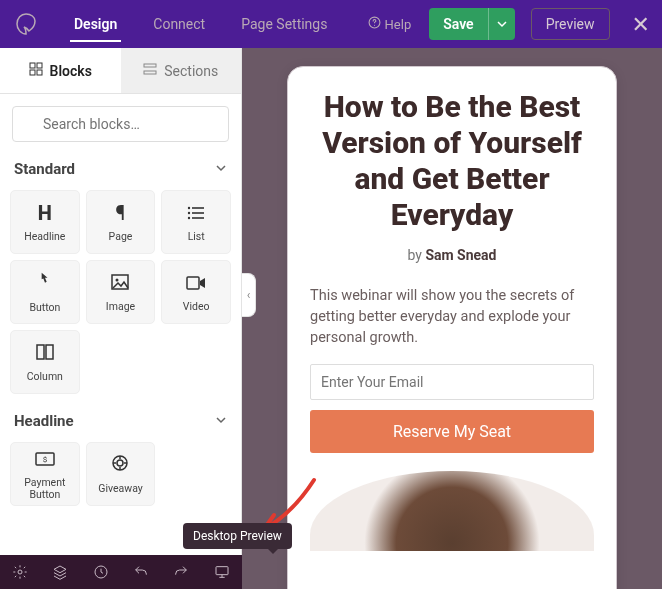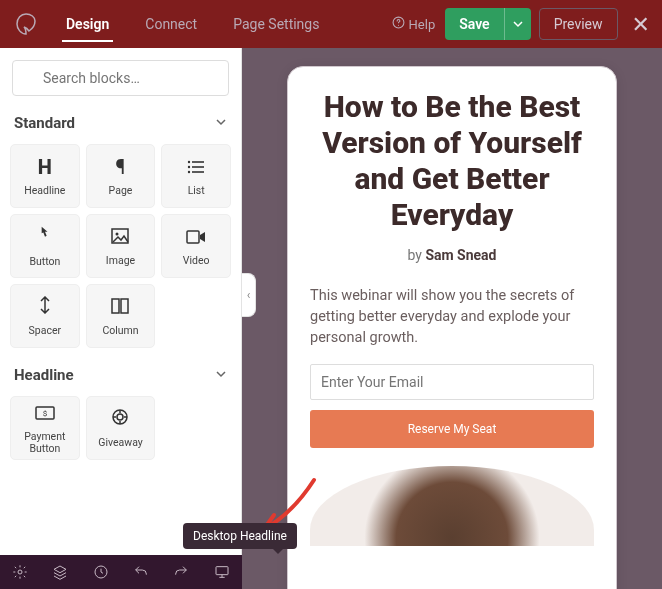--- a/index.html
+++ b/index.html
@@ -1,18 +1,18 @@
 <!DOCTYPE html>
 <html><head>
 <meta charset="utf-8">
 <style>
 * { margin: 0; padding: 0; box-sizing: border-box; font-family: -apple-system, BlinkMacSystemFont, "Segoe UI", Roboto, sans-serif; }
 body { width: 662px; height: 589px; background: #6b5966; overflow: hidden; position: relative; }
 
-.topbar { height: 48px; background: #7f1d1d; display: flex; align-items: center; padding: 0 12px; }
+.topbar { height: 48px; background: #4c1d95; display: flex; align-items: center; padding: 0 12px; gap: 8px; }
 .logo { width: 28px; height: 28px; display: flex; align-items: center; justify-content: center; }
 .topnav { display: flex; gap: 0; margin-left: 8px; }
 .topnav-item { padding: 0 18px; height: 48px; display: flex; align-items: center; color: #b9a9b5; font-size: 14px; cursor: pointer; }
 .topnav-item.active { color: #fff; font-weight: 600; position: relative; }
 .topnav-item.active::after { content: ""; position: absolute; left: 14px; right: 14px; bottom: 6px; height: 2px; background: #fff; }
 .spacer { flex: 1; }
 .help { color: #b9a9b5; font-size: 13px; display: flex; align-items: center; gap: 4px; margin-right: 10px; cursor: pointer; }
 .save-group { display: flex; }
 .save-btn { background: #2f9e5f; color: #fff; border: none; padding: 8px 14px; font-size: 14px; font-weight: 600; border-radius: 4px 0 0 4px; cursor: pointer; }
 .save-caret { background: #2f9e5f; border: none; border-left: 1px solid rgba(255,255,255,.3); padding: 8px 8px; border-radius: 0 4px 4px 0; cursor: pointer; display: flex; align-items: center; }
@@ -37,21 +37,21 @@
 .block-item .bicon { font-size: 20px; color: #333; }
 .block-item .blabel { font-size: 10.5px; color: #444; text-align: center; line-height: 1.1; padding: 0 2px; }
 
 .canvas { flex: 1; display: flex; align-items: flex-start; justify-content: center; padding: 18px 20px; overflow: hidden; position: relative; }
 .device { width: 330px; background: #fff; border-radius: 16px; border: 1px solid #d1c8ce; padding: 22px 22px 0 22px; min-height: 560px; box-shadow: 0 2px 12px rgba(0,0,0,.1); }
 .page-title { font-size: 30px; font-weight: 800; color: #3c2a2a; text-align: center; line-height: 1.2; }
 .byline { text-align: center; color: #777; font-size: 14px; margin-top: 14px; }
 .byline .author { color: #4a3a3a; font-weight: 700; }
 .desc { color: #6a5e5e; font-size: 14.5px; margin-top: 22px; line-height: 1.45; }
 .email { width: 100%; border: 1px solid #ddd; padding: 9px 10px; margin-top: 16px; font-size: 14px; border-radius: 2px; }
-.cta { width: 100%; background: #e77a53; color: #fff; border: none; padding: 12px; font-size: 12px; margin-top: 10px; border-radius: 3px; cursor: pointer; }
+.cta { width: 100%; background: #e77a53; color: #fff; border: none; padding: 12px; font-size: 16px; margin-top: 10px; border-radius: 3px; cursor: pointer; }
 .hero-img { width: 100%; height: 80px; margin-top: 18px; background: radial-gradient(circle at 50% 90%, #5a3f30 0%, #6d4b39 35%, #f2ece9 55%); border-top-left-radius: 50% 80%; border-top-right-radius: 50% 80%; }
 
 .handle { position: absolute; left: 242px; top: 50%; transform: translateY(-50%); width: 14px; height: 44px; background: #fff; border: 1px solid #e3e3e3; border-left: none; border-radius: 0 8px 8px 0; display: flex; align-items: center; justify-content: center; color: #888; cursor: pointer; font-size: 12px; z-index: 3; }
 
 .bottombar { position: absolute; left: 0; bottom: 0; width: 242px; height: 34px; background: #32172e; display: flex; align-items: center; justify-content: space-around; color: #c7b9c4; z-index: 5; }
 .bottombar .bitem { cursor: pointer; display: flex; align-items: center; justify-content: center; }
 
 .tooltip { position: absolute; left: 183px; bottom: 40px; background: #3a2a36; color: #fff; font-size: 12px; padding: 6px 10px; border-radius: 4px; z-index: 6; }
 .tooltip::after { content: ""; position: absolute; bottom: -5px; right: 14px; border: 5px solid transparent; border-top-color: #3a2a36; border-bottom: none; }
 
@@ -89,20 +89,38 @@
           <path d="M1 3l4 4 4-4" stroke="#fff" stroke-width="1.5" fill="none"></path>
         </svg>
     </button>
   </div>
   <button class="preview-btn">Preview</button>
   <div class="close-btn">✕</div>
 </div>
 
 <div class="main">
   <div class="sidebar">
+    <div class="tabs">
+      <div class="tab active">
+        <span><svg width="14" height="14" viewBox="0 0 14 14">
+              <rect x="1" y="1" width="5" height="5" stroke="#333" fill="none"></rect>
+              <rect x="8" y="1" width="5" height="5" stroke="#333" fill="none"></rect>
+              <rect x="1" y="8" width="5" height="5" stroke="#333" fill="none"></rect>
+              <rect x="8" y="8" width="5" height="5" stroke="#333" fill="none"></rect>
+            </svg></span>
+        <span>Blocks</span>
+      </div>
+      <div class="tab inactive">
+        <span><svg width="14" height="14" viewBox="0 0 14 14">
+              <rect x="1" y="2" width="12" height="3" stroke="#888" fill="none"></rect>
+              <rect x="1" y="9" width="12" height="3" stroke="#888" fill="none"></rect>
+            </svg></span>
+        <span>Sections</span>
+      </div>
+    </div>
 
     <div class="search-wrap">
       <div class="search-box">
         <span class="sicon">
           <svg width="14" height="14" viewBox="0 0 24 24" fill="none">
               <circle cx="10" cy="10" r="7" stroke="#999" stroke-width="2"></circle>
               <path d="M20 20l-5-5" stroke="#999" stroke-width="2"></path>
             </svg>
         </span>
         <input class="search-input" placeholder="Search blocks…" style="">
@@ -151,26 +169,20 @@
             <span class="blabel">Image</span>
           </div>
         <div class="block-item">
             <span class="bicon"><svg width="20" height="14" viewBox="0 0 20 14">
                 <rect x="1" y="1" width="12" height="12" stroke="#333" stroke-width="1.5" fill="none" rx="1"></rect>
                 <path d="M14 5l5-3v10l-5-3z" fill="#333"></path>
               </svg></span>
             <span class="blabel">Video</span>
           </div>
         <div class="block-item">
-            <span class="bicon"><svg width="14" height="18" viewBox="0 0 14 18">
-                <path d="M7 1v16M3 5l4-4 4 4M3 13l4 4 4-4" stroke="#333" stroke-width="1.5" fill="none"></path>
-              </svg></span>
-            <span class="blabel">Spacer</span>
-          </div>
-        <div class="block-item">
             <span class="bicon"><svg width="18" height="16" viewBox="0 0 18 16">
                 <rect x="1" y="1" width="7" height="14" stroke="#333" stroke-width="1.5" fill="none"></rect>
                 <rect x="10" y="1" width="7" height="14" stroke="#333" stroke-width="1.5" fill="none"></rect>
               </svg></span>
             <span class="blabel">Column</span>
           </div>
       </div>
 
       <div class="section-head">
         <span>Headline</span>
@@ -212,21 +224,21 @@
   </div>
 </div>
 
 <div class="handle">‹</div>
 
 <svg class="arrow" viewBox="0 0 70 70">
   <path d="M62 6 Q 40 40 12 55" stroke="#e03a2f" stroke-width="4" fill="none" stroke-linecap="round"></path>
   <path d="M12 55 l10 -14 M12 55 l18 3" stroke="#e03a2f" stroke-width="4" fill="none" stroke-linecap="round"></path>
 </svg>
 
-<div class="tooltip">Desktop Headline</div>
+<div class="tooltip">Desktop Preview</div>
 
 <div class="bottombar">
   <div class="bitem">
       <svg width="16" height="16" viewBox="0 0 24 24" fill="none">
         <circle cx="12" cy="12" r="3" stroke="#c7b9c4" stroke-width="1.5"></circle>
         <path d="M12 2v3M12 19v3M4.2 4.2l2.1 2.1M17.7 17.7l2.1 2.1M2 12h3M19 12h3M4.2 19.8l2.1-2.1M17.7 6.3l2.1-2.1" stroke="#c7b9c4" stroke-width="1.5"></path>
       </svg>
     </div>
   <div class="bitem">
       <svg width="16" height="16" viewBox="0 0 24 24" fill="none">

